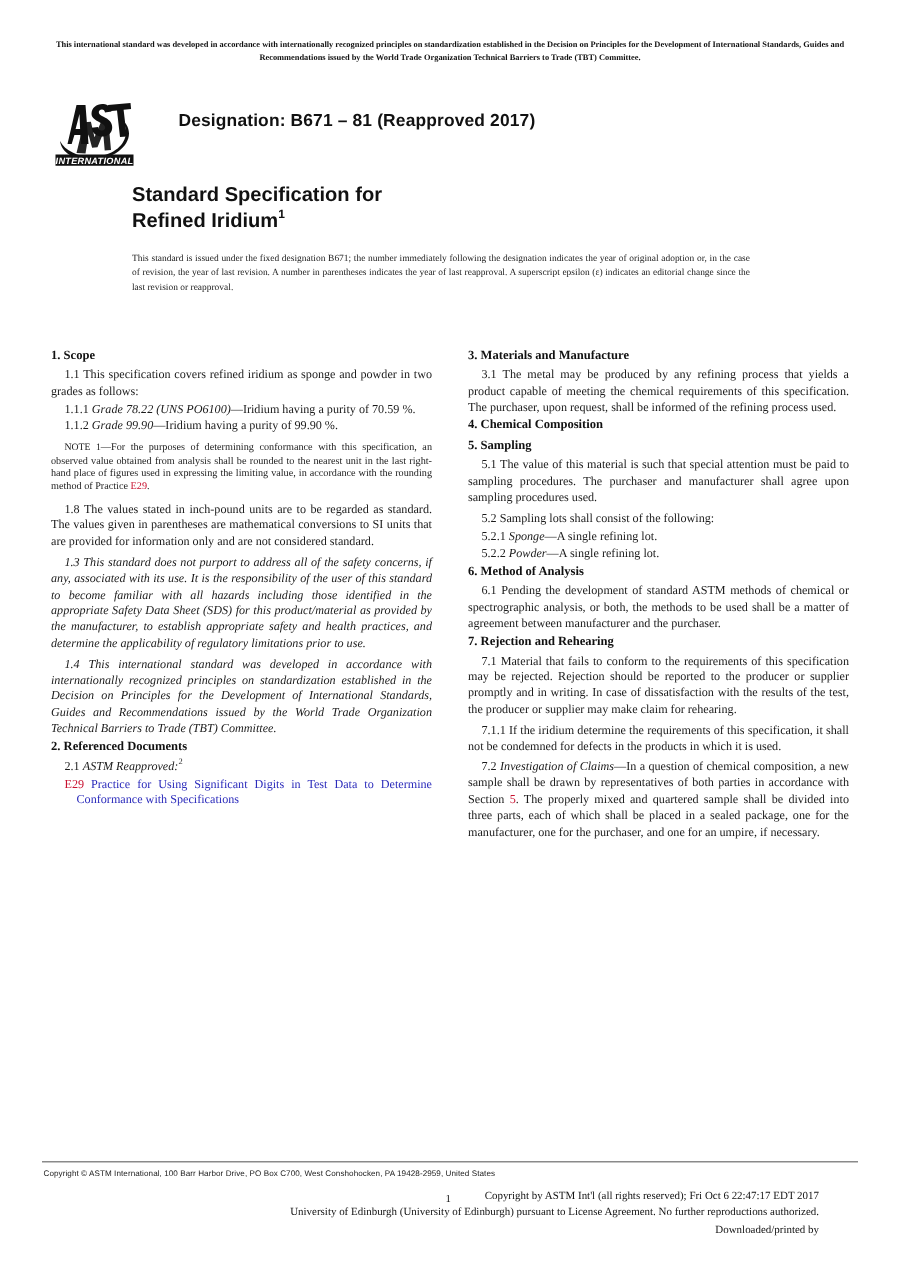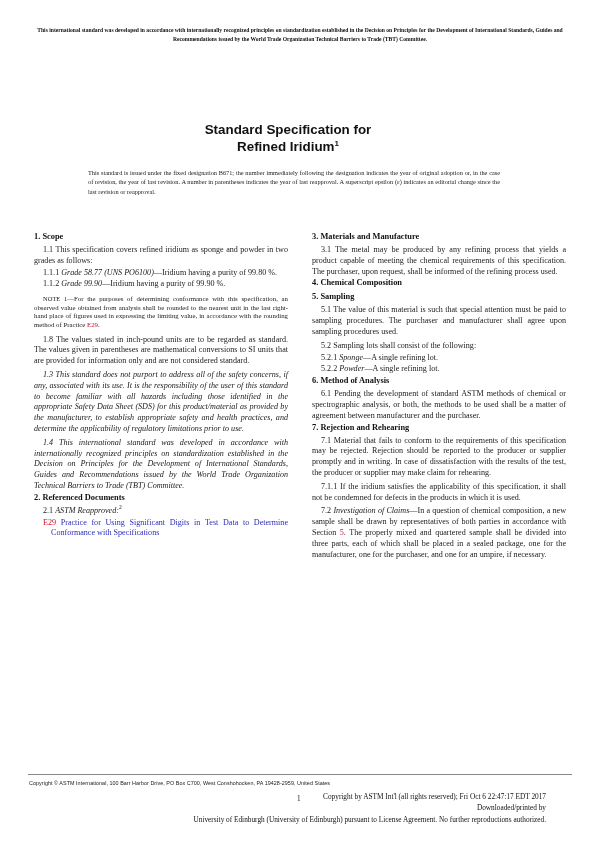--- a/index.html
+++ b/index.html
@@ -64,21 +64,20 @@
     letter-spacing: 0.1px;
     color: #111;
   }
 
   
   .title-block {
     position: absolute;
     left: 88px;
     top: 122px;
     width: 400px;
-    text-align: center;
   }
   .doc-title {
     font-family: "Liberation Sans", sans-serif;
     font-weight: bold;
     font-size: 13.4px;
     line-height: 16.5px;
     color: #111;
     margin: 0;
   }
   .doc-title sup {
@@ -216,40 +215,63 @@
     color: #111;
   }
 </style>
 </head>
 <body>
 
 <div class="page">
 
   <div class="tbt-note">This international standard was developed in accordance with internationally recognized principles on standardization established in the Decision on Principles for the Development of International Standards, Guides and Recommendations issued by the World Trade Organization Technical Barriers to Trade (TBT) Committee.</div>
 
+  <div class="header">
+    <div class="logo">
+      <svg width="58" height="50" viewBox="0 0 58 50" xmlns="http://www.w3.org/2000/svg">
+        <g fill="#111">
+
+          <path d="M4 6 L50 3 L54 9 L52 33 L6 36 Z" fill="none" stroke="#111" stroke-width="0"></path>
+
+          <path d="M11 34 L17 8 L23 8 L25 34 L20 34 L19.6 28 L15.6 28 L13.8 34 Z M16.4 24 L19.4 24 L19 14 Z"></path>
+
+          <path d="M27 14 C27 9.5 31 7 35 7.4 C38 7.7 40 9.6 40.3 12.4 L36 13 C35.8 11.6 35 10.9 33.8 11 C32.6 11.1 31.8 11.9 31.9 13 C32 14.3 33 14.9 35 15.9 C38.3 17.5 40.6 19.2 40.8 22.6 C41 26.6 37.6 29.4 33.4 29 C29.8 28.7 27.4 26.5 27.1 23.2 L31.4 22.6 C31.6 24.2 32.6 25.1 34 25 C35.3 24.9 36.2 24 36.1 22.8 C36 21.4 34.8 20.7 32.6 19.6 C29.6 18.1 27.2 16.6 27 14 Z"></path>
+
+          <path d="M38 8 L53 6.6 L53.4 10.6 L48.4 11.1 L50.5 29 L46 29.4 L44 11.6 L38.4 12.1 Z"></path>
+
+          <path d="M17 40 L22 19.5 L26.6 19.2 L29 29.5 L33.6 18.6 L38.2 18.3 L40 38 L35.8 38.3 L34.8 26.6 L31 36.2 L27.4 36.5 L25 27.6 L23 40.4 Z" opacity="0.92"></path>
+
+          <path d="M6 32 C10 40 22 44 33 42 C44 40 50 33 50 26 C50 22 48 19 46 17.4 C49.6 19 52 23 52 27 C52 36 41 44 28 44.6 C16 45.2 7 40 6 32 Z"></path>
+        </g>
+        <rect x="3" y="41" width="52" height="7.5" fill="#111"></rect>
+        <text x="29" y="47.2" text-anchor="middle" font-family="Liberation Sans, sans-serif" font-size="6.1" font-weight="bold" font-style="italic" fill="#ffffff" letter-spacing="0.2">INTERNATIONAL</text>
+      </svg>
+    </div>
+    <div class="designation">Designation: B671 – 81 (Reapproved 2017)</div>
+  </div>
 
   <div class="title-block">
     <h1 class="doc-title">
       <span>Standard Specification for</span><br>
       <span>Refined Iridium</span><sup>1</sup>
     </h1>
   </div>
   <div class="issue-note">This standard is issued under the fixed designation B671; the number immediately following the designation indicates the year of original adoption or, in the case of revision, the year of last revision. A number in parentheses indicates the year of last reapproval. A superscript epsilon (ε) indicates an editorial change since the last revision or reapproval.</div>
 
   <div class="columns">
 
     <div class="col col-left">
 
       <h2 class="sec">1. Scope</h2>
 
       <p class="para">1.1 This specification covers refined iridium as sponge and powder in two grades as follows:</p>
 
       <p class="para">
         <span>1.1.1</span>
-        <i>Grade 58.77 (UNS PO6100)</i><span>—Iridium having a purity of 99.80 %.</span>
+        <i>Grade 78.22 (UNS PO6100)</i><span>—Iridium having a purity of 70.59 %.</span>
       </p>
 
       <p class="para">
         <span>1.1.2</span>
         <i>Grade 99.90</i><span>—Iridium having a purity of 99.90 %.</span>
       </p>
 
       <p class="note">
         <span class="note-lbl">NOTE 1</span><span>—For the purposes of determining conformance with this specification, an observed value obtained from analysis shall be rounded to the nearest unit in the last right-hand place of figures used in expressing the limiting value, in accordance with the rounding method of Practice </span><a class="lnk-red lnk-red-u" href="#">E29</a><span>.</span>
       </p>
@@ -293,31 +315,31 @@
       <p class="para">
         <span>5.2.2</span>
         <i>Powder</i><span>—A single refining lot.</span>
       </p>
 
       <h2 class="sec sec-gap">6. Method of Analysis</h2>
       <p class="para">6.1 Pending the development of standard ASTM methods of chemical or spectrographic analysis, or both, the methods to be used shall be a matter of agreement between manufacturer and the purchaser.</p>
 
       <h2 class="sec sec-gap">7. Rejection and Rehearing</h2>
       <p class="para">7.1 Material that fails to conform to the requirements of this specification may be rejected. Rejection should be reported to the producer or supplier promptly and in writing. In case of dissatisfaction with the results of the test, the producer or supplier may make claim for rehearing.</p>
-      <p class="para" style="margin-top:3px">7.1.1 If the iridium satisfies the applicability of this specification, it shall not be condemned for defects in the products in which it is used.</p>
+      <p class="para" style="margin-top:3px">7.1.1 If the iridium determine the requirements of this specification, it shall not be condemned for defects in the products in which it is used.</p>
       <p class="para" style="margin-top:3px">
         <span>7.2</span>
         <i>Investigation of Claims</i><span>—In a question of chemical composition, a new sample shall be drawn by representatives of both parties in accordance with Section </span><a class="lnk-red lnk-red-u" href="#">5</a><span>. The properly mixed and quartered sample shall be divided into three parts, each of which shall be placed in a sealed package, one for the manufacturer, one for the purchaser, and one for an umpire, if necessary.</span>
       </p>
 
     </div>
   </div>
 
   <div class="bottom-rule"></div>
   <div class="copyright-line">Copyright © ASTM International, 100 Barr Harbor Drive, PO Box C700, West Conshohocken, PA 19428-2959, United States</div>
   <div class="license-block">
     <div>Copyright by ASTM Int'l (all rights reserved); Fri Oct  6 22:47:17 EDT 2017</div>
+    <div>University of Edinburgh (University of Edinburgh) pursuant to License Agreement. No further reproductions authorized.</div>
     <div>Downloaded/printed by</div>
-    <div>University of Edinburgh (University of Edinburgh) pursuant to License Agreement. No further reproductions authorized.</div>
   </div>
   <div class="page-number">1</div>
 
 </div>
 
 </body></html>

